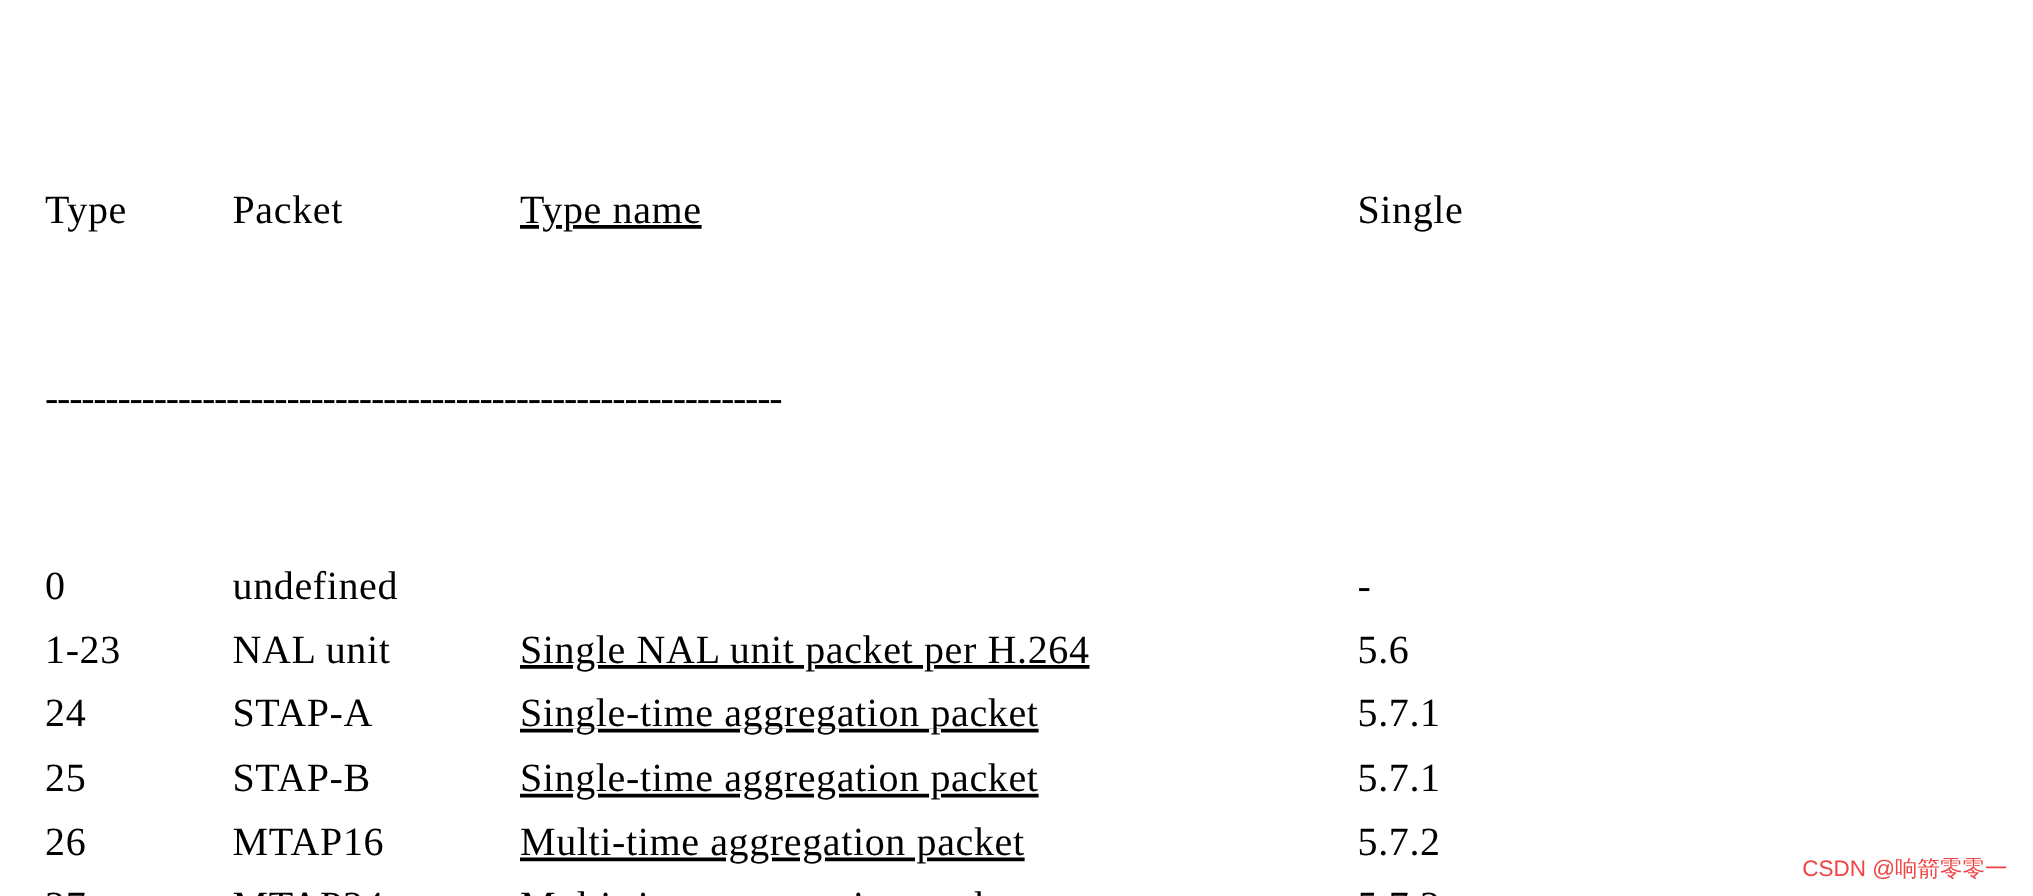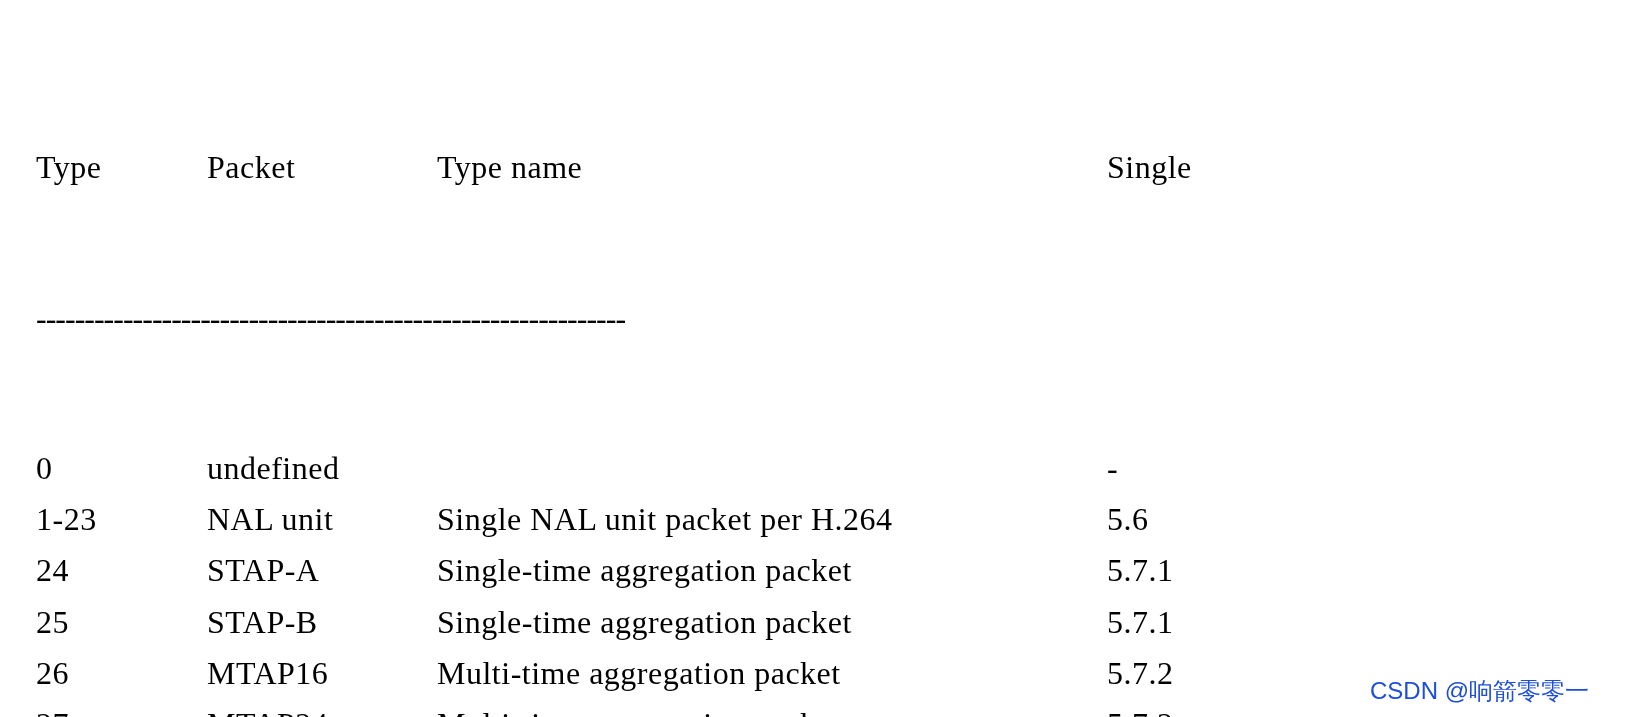--- a/index.html
+++ b/index.html
@@ -28,40 +28,40 @@
     .data-row {
       display: flex;
     }
     .col-type {
       width: 150px;
       flex-shrink: 0;
     }
     .col-packet {
       width: 230px;
       flex-shrink: 0;
-      margin-left: 21px;
     }
     .col-typename {
       width: 670px;
       flex-shrink: 0;
+      text-decoration: underline;
     }
     .col-section {
       width: 180px;
       flex-shrink: 0;
     }
     .separator {
       letter-spacing: -1px;
       line-height: 1.4;
     }
     .watermark {
       position: absolute;
       bottom: 10px;
-      right: 37px;
-      font-size: 24px;
-      color: #1d4ed8;
+      right: 20px;
+      font-size: 18px;
+      color: #ef4444;
       font-family: "Microsoft YaHei", sans-serif;
     }
   </style>
 </head>
 <body>
 
 <div class="table-container">
   <div class="header-row">
     <span class="col-type">Type</span>
     <span class="col-packet">Packet</span>

